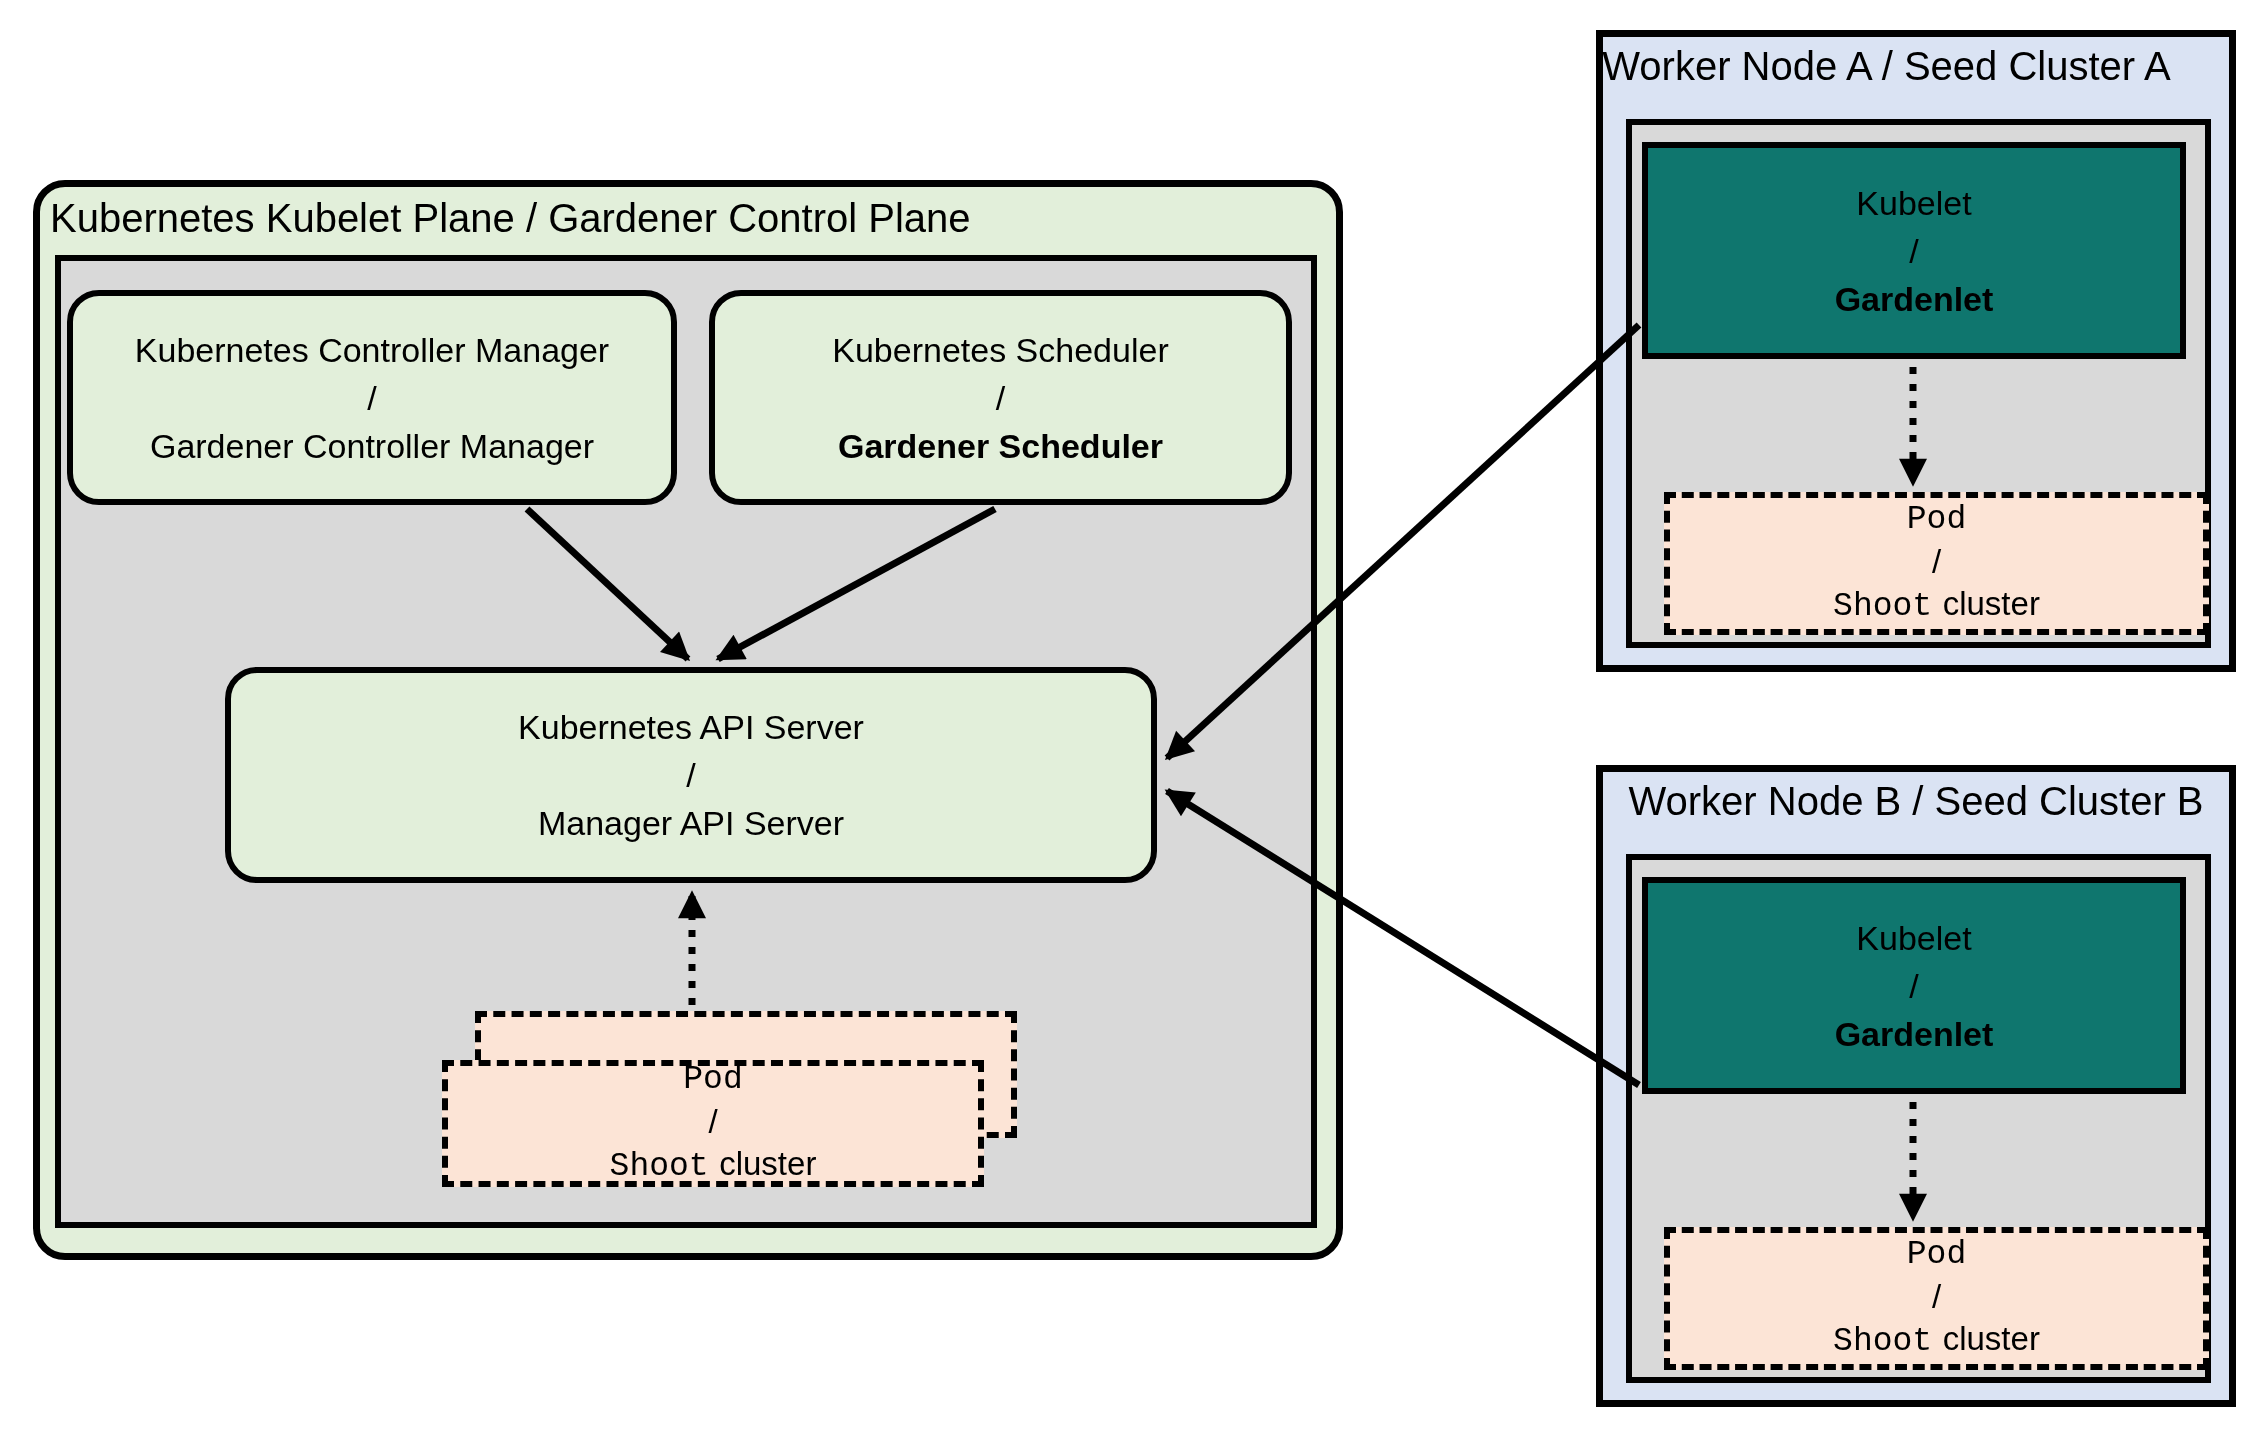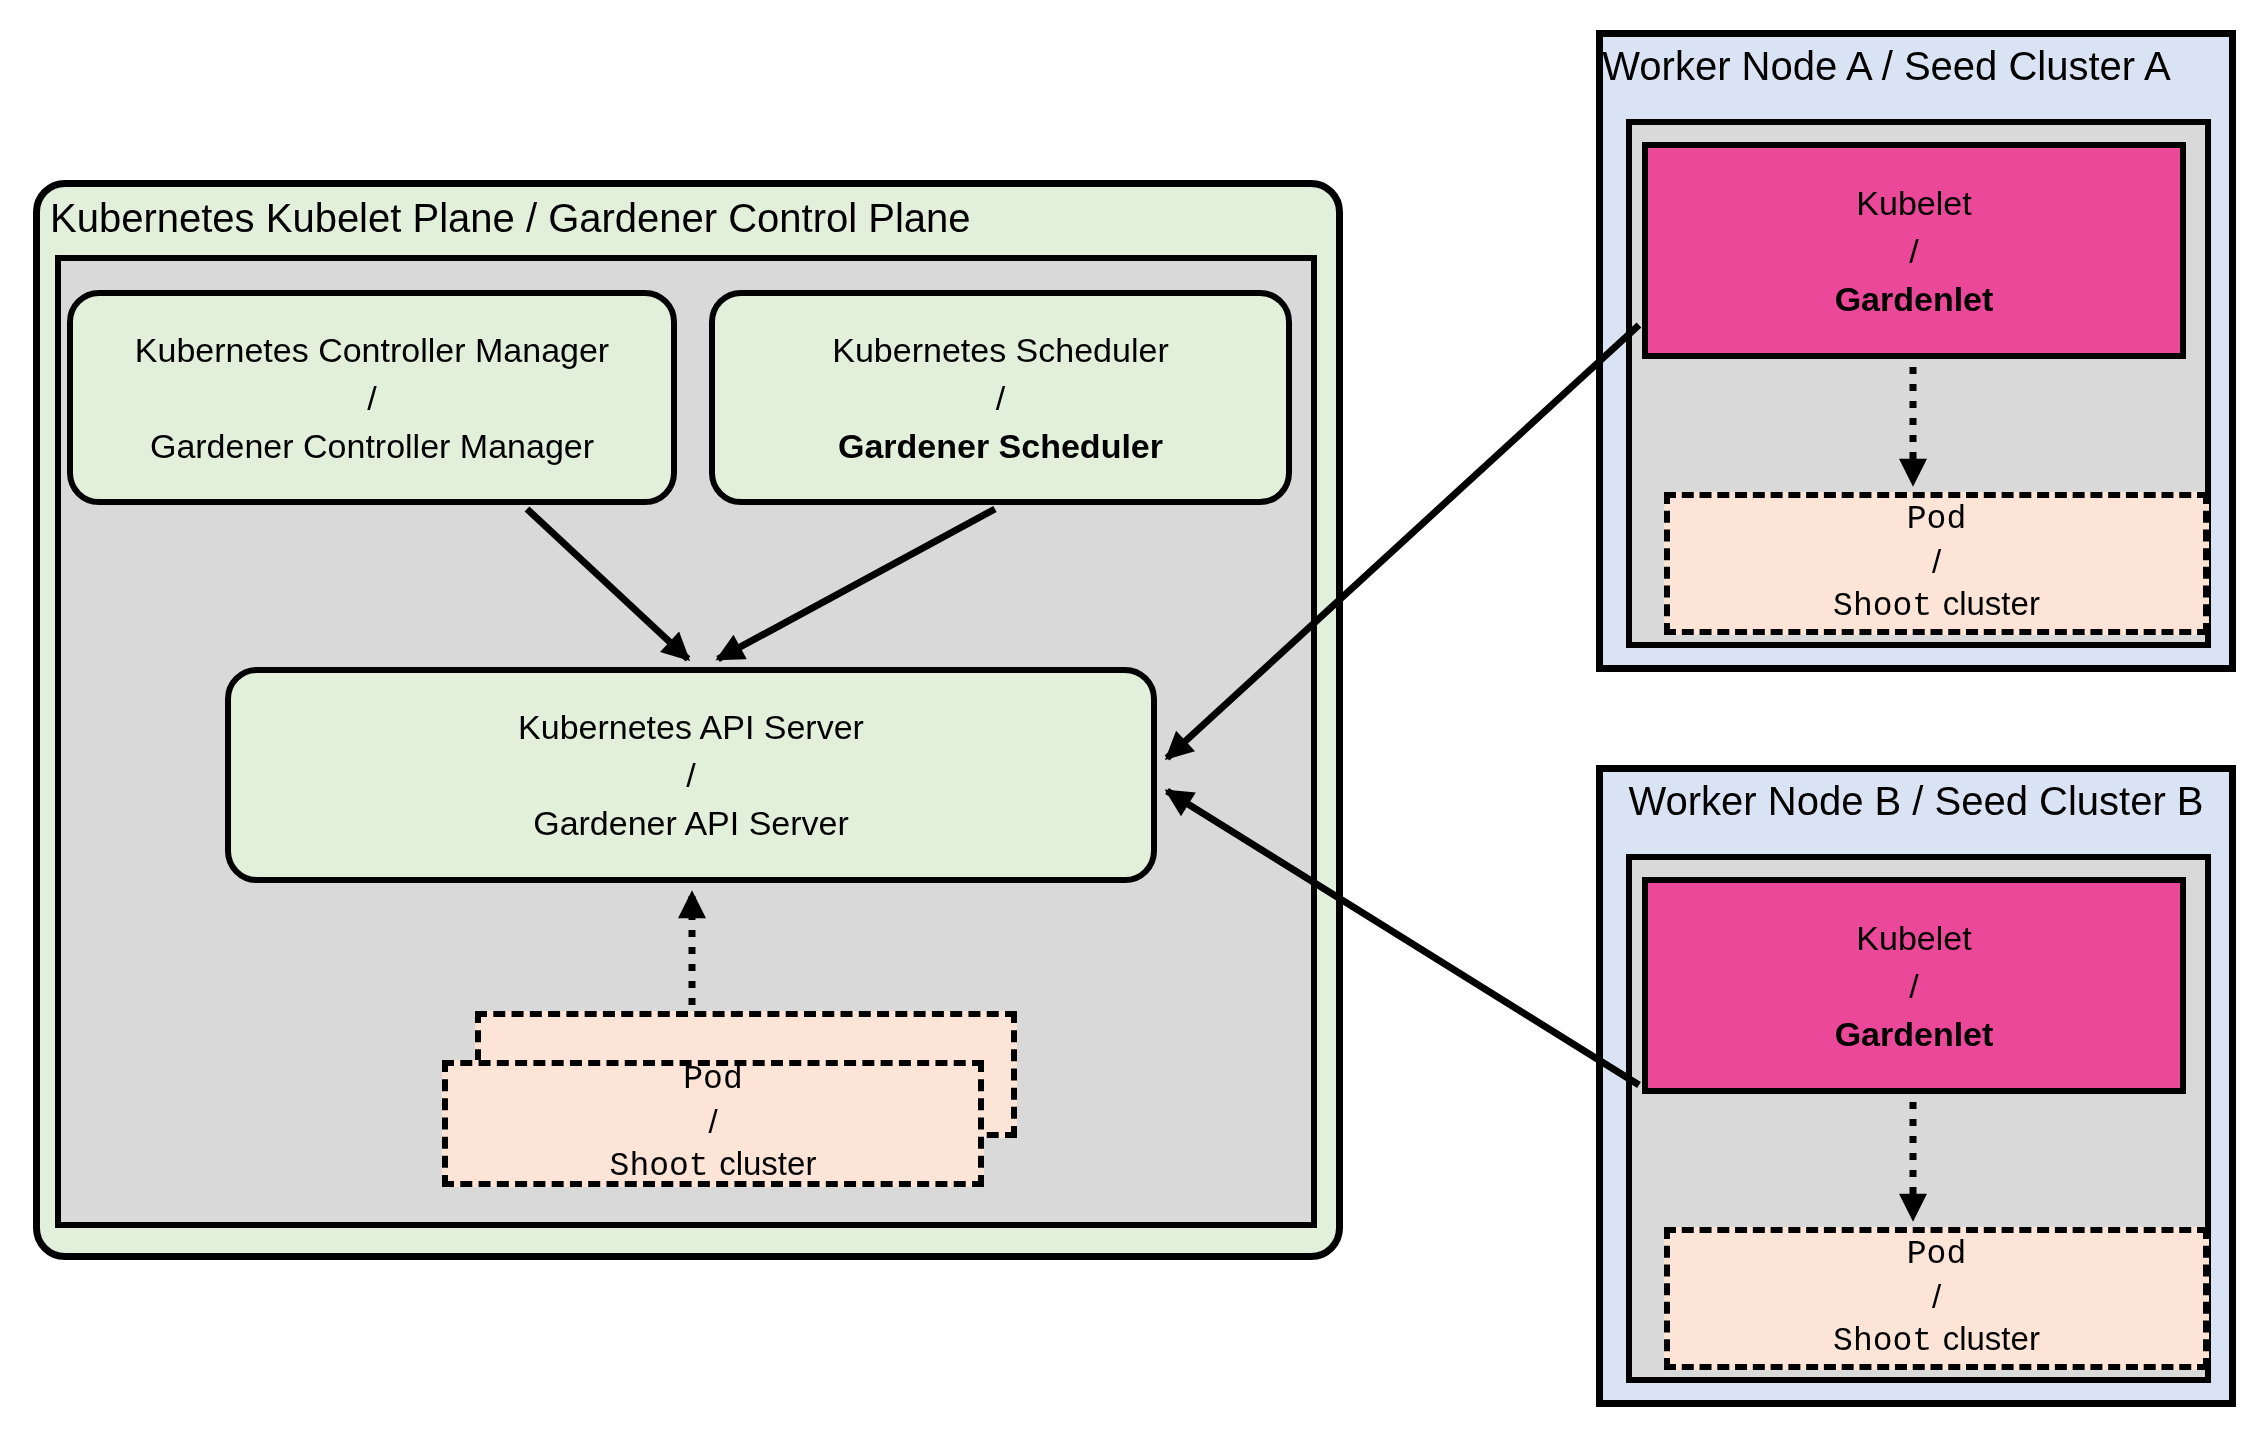--- a/index.html
+++ b/index.html
@@ -5,21 +5,21 @@
   html,body{margin:0;padding:0;background:#ffffff;}
   #canvas{
     position:relative;width:2266px;height:1434px;background:#ffffff;
     font-family:"Liberation Sans", sans-serif;color:#000;overflow:hidden;
   }
   .b{position:absolute;box-sizing:border-box;border:6px solid #000;}
   .thick{border-width:7px;}
   .green{background:#e2efda;border-radius:32px;}
   .gray{background:#d9d9d9;}
   .blue{background:#dae3f3;}
-  .orange{background:#ec4899;}
+  .orange{background:#0f766e;}
   .peach{background:#fce4d6;}
   .dashed{border:6px dashed #000;margin-left:24px;}
   .lbl{display:flex;flex-direction:column;justify-content:center;align-items:center;
        text-align:center;font-size:34px;line-height:48px;}
   .podlbl{font-size:33px;line-height:42px;}
   .mono{font-family:"Liberation Mono", monospace;}
   .bold{font-weight:bold;}
   .ptitle{position:absolute;font-size:40px;white-space:nowrap;}
   .ctitle{position:absolute;font-size:40px;text-align:center;white-space:nowrap;}
   .line{display:block;}
@@ -44,21 +44,21 @@
 
   <div class="b green lbl" style="left:709px;top:290px;width:583px;height:215px;">
     <span class="line">Kubernetes Scheduler</span>
     <span class="line">/</span>
     <span class="line bold">Gardener Scheduler</span>
   </div>
 
   <div class="b green lbl" style="left:225px;top:667px;width:932px;height:216px;text-align:center;">
     <span class="line">Kubernetes API Server</span>
     <span class="line">/</span>
-    <span class="line">Gardener API Server</span>
+    <span class="line">Manager API Server</span>
   </div>
 
   <div class="b dashed peach" style="left:451px;top:1011px;width:542px;height:127px;"></div>
   <div class="b dashed peach lbl podlbl" style="left:418px;top:1060px;width:542px;height:127px;">
     <span class="line mono">Pod</span>
     <span class="line">/</span>
     <span class="line"><span class="mono">Shoot</span><span class="rest">cluster</span></span>
   </div>
 
   <div class="b thick blue" style="left:1596px;top:30px;width:640px;height:642px;"></div>

